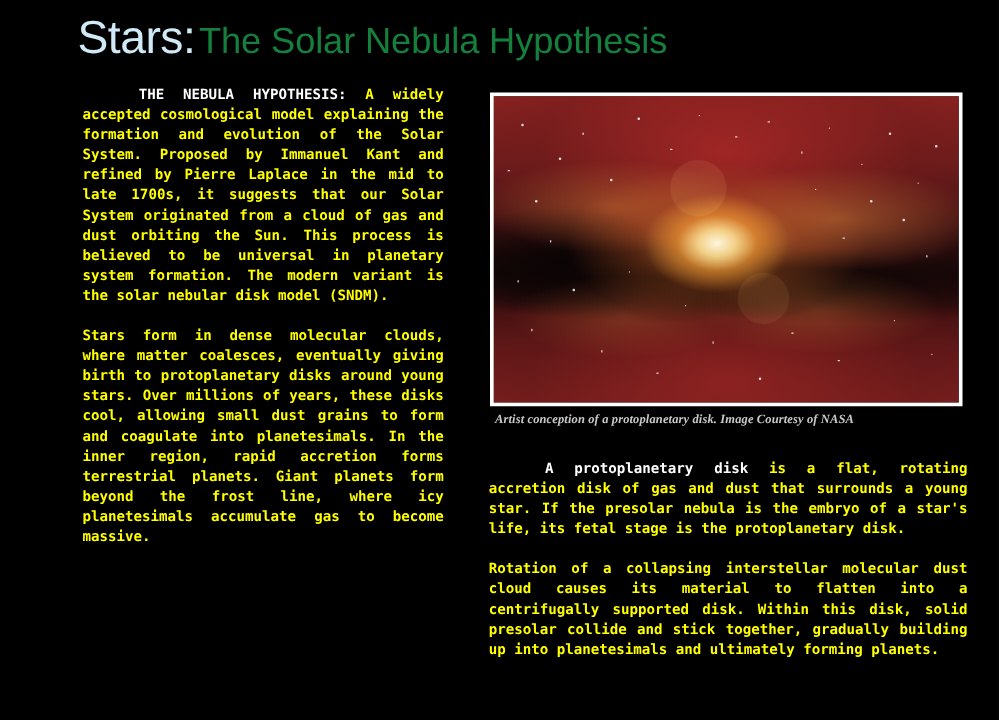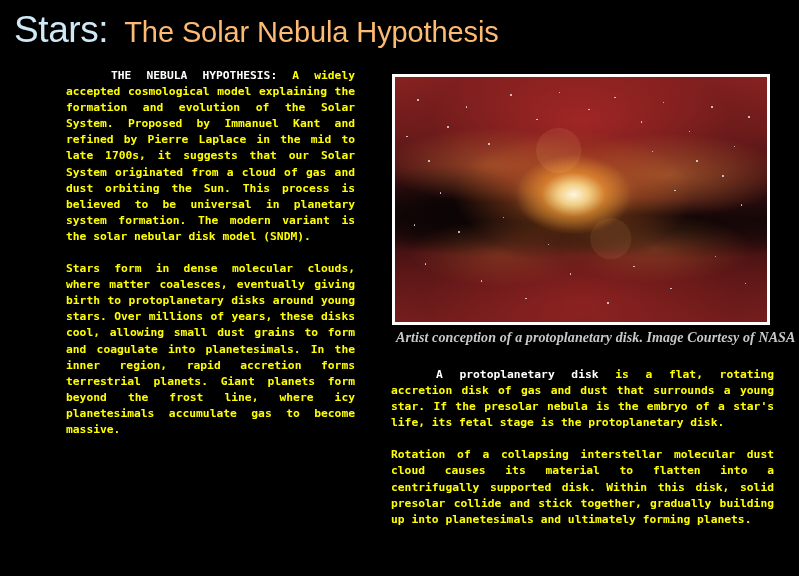--- a/index.html
+++ b/index.html
@@ -30,28 +30,29 @@
     height: 46px;
     white-space: nowrap;
     line-height: 44px;
   }
   .title-main {
     font-family: "Liberation Sans", sans-serif;
     font-size: 37px;
     font-weight: 400;
     color: #cfe9f6;
     letter-spacing: -0.4px;
+    margin-left: 48px;
   }
   .title-sub {
     font-family: "Liberation Sans", sans-serif;
     font-size: 29px;
     font-weight: 400;
-    color: #fdba74;
+    color: #15803d;
     letter-spacing: -0.1px;
-    margin-left: 16px;
+    margin-left: 3px;
   }
 
   
   .col-left {
     position: absolute;
     left: 66px;
     top: 68px;
     width: 289px;
   }
   .col-right-text {
@@ -139,21 +140,21 @@
   }
 
   .fig-caption {
     position: absolute;
     left: 396px;
     top: 330px;
     width: 380px;
     font-family: "Liberation Serif", "DejaVu Serif", serif;
     font-style: italic;
     font-weight: bold;
-    font-size: 14px;
+    font-size: 10px;
     color: #c9c9c9;
     letter-spacing: 0.1px;
     white-space: nowrap;
   }
 </style>
 </head>
 <body>
 
 <div class="slide">
 

